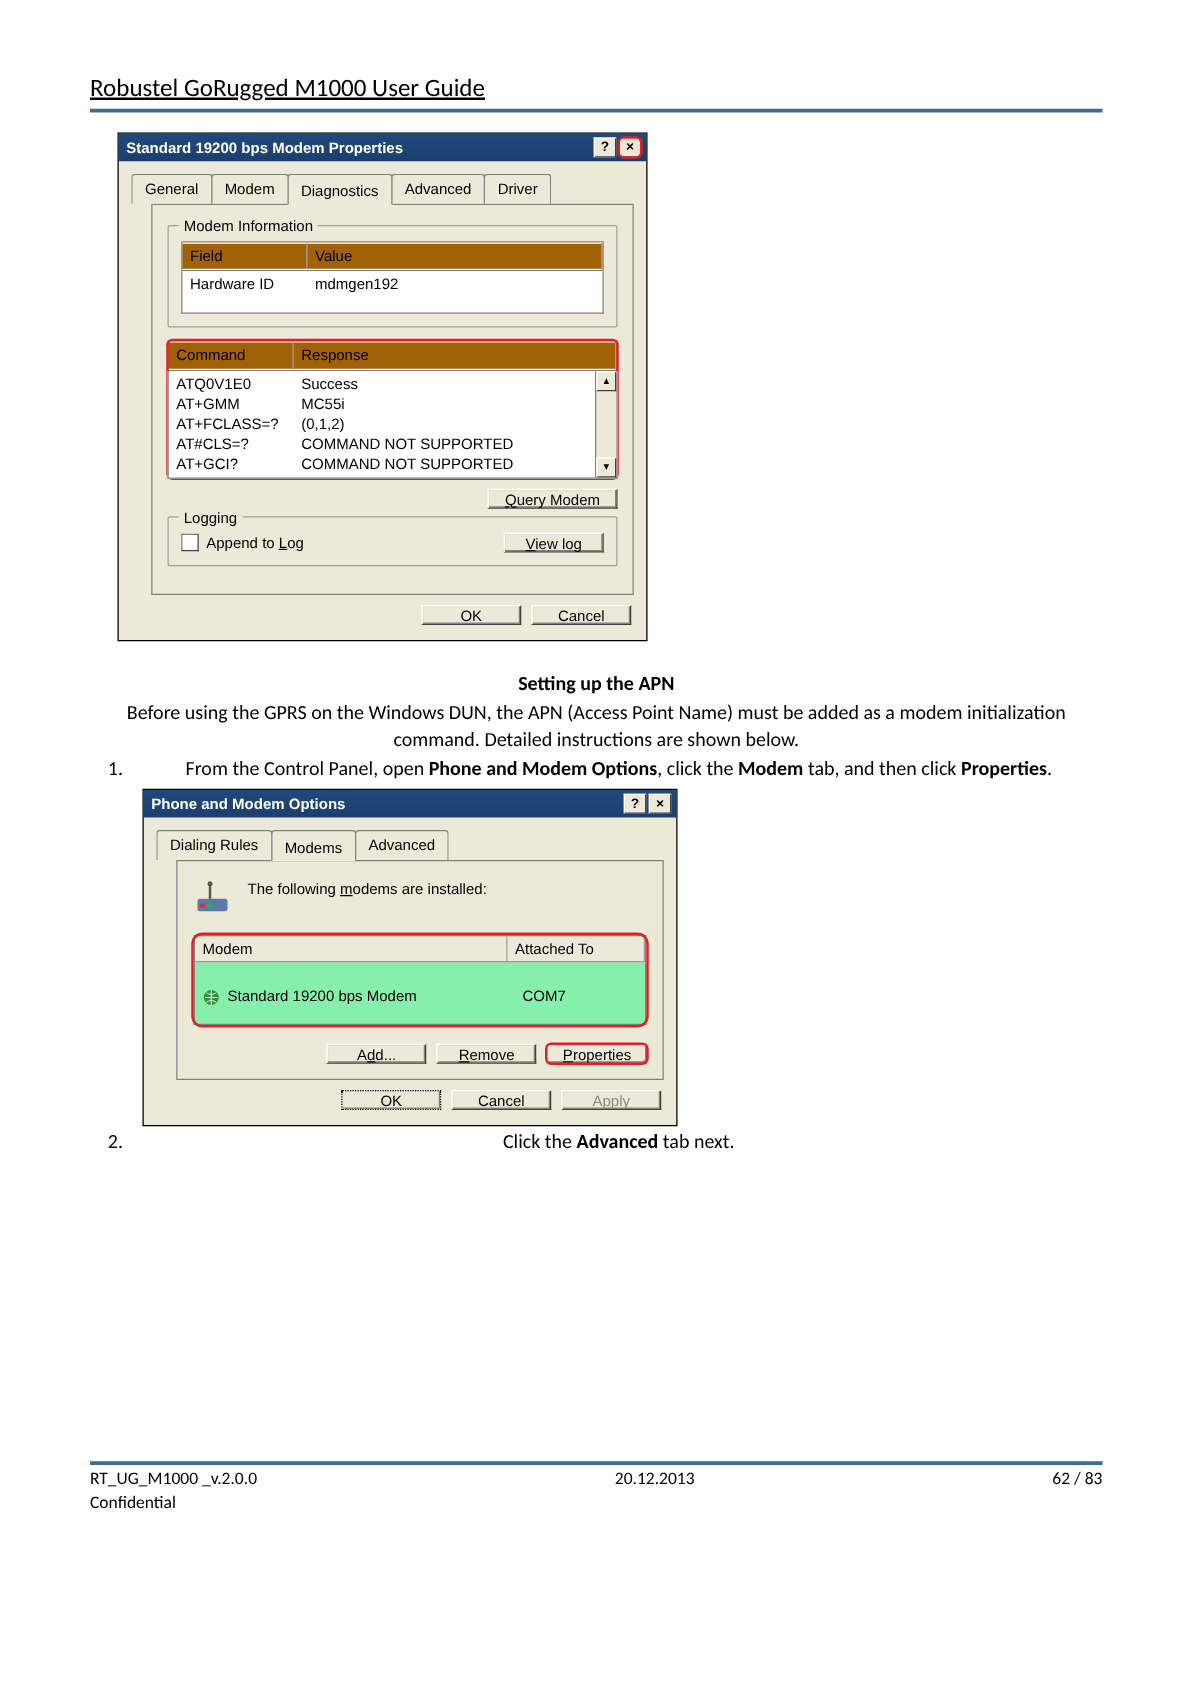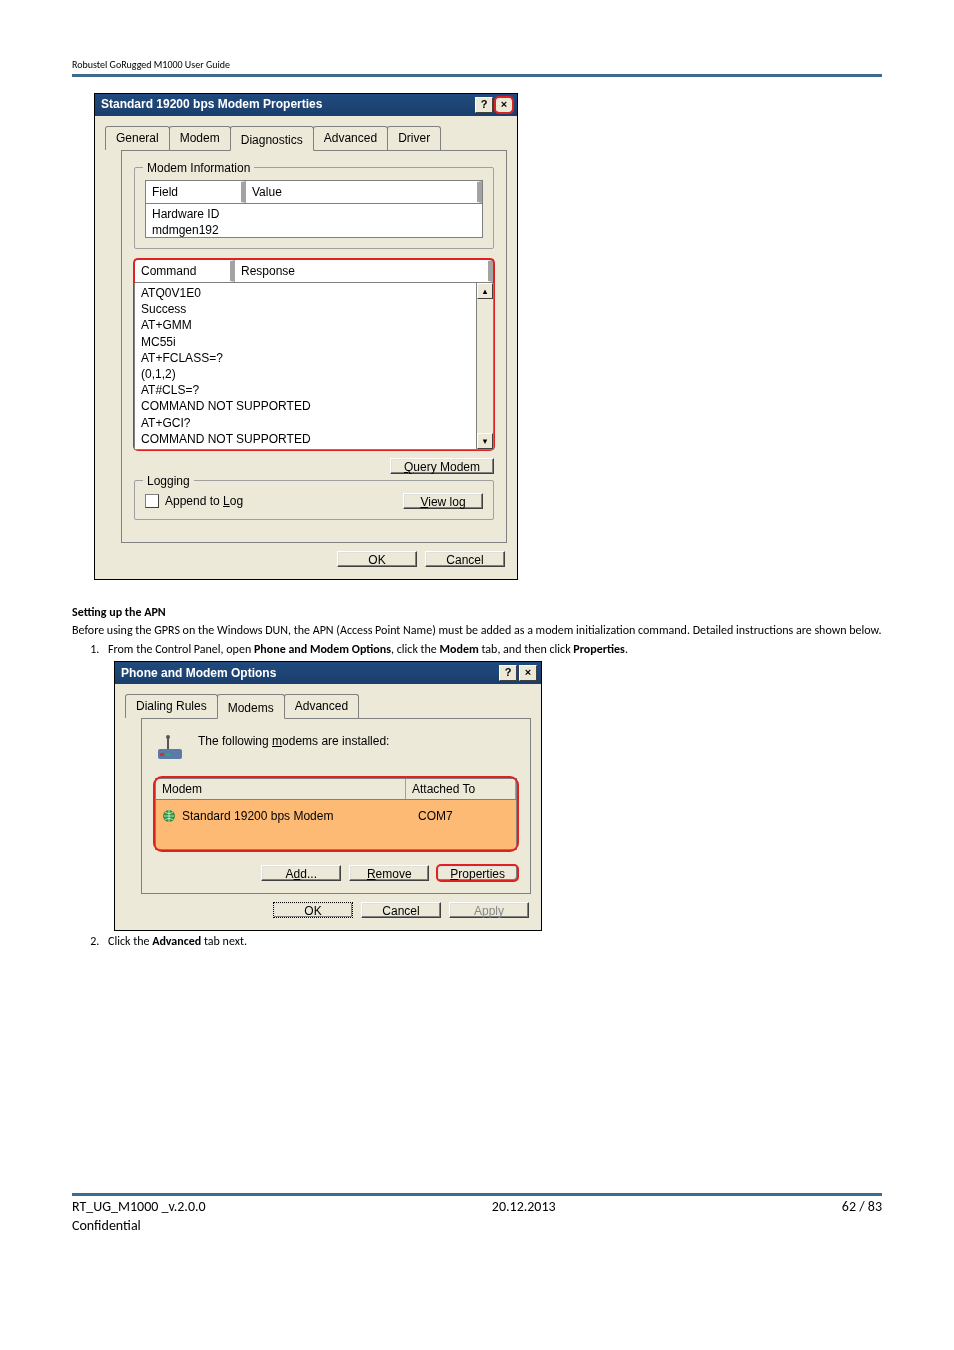--- a/index.html
+++ b/index.html
@@ -5,21 +5,21 @@
   * { box-sizing: border-box; margin: 0; padding: 0; }
   body {
     font-family: Calibri, Arial, sans-serif;
     font-size: 14.5px;
     background: #fff;
     width: 954px;
     color: #000;
     line-height: 1.35;
   }
   .page { padding: 58px 72px 0 72px; }
-  .header-text { font-size: 10px; color: #000; margin-bottom: 2px; }
+  .header-text { font-size: 20px; color: #000; margin-bottom: 2px; text-decoration: underline; }
   .hr-thick { height: 3px; background: #3d6c8f; margin: 0 0 12px 0; }
 
   .win-dialog {
     font-family: Tahoma, Arial, sans-serif;
     font-size: 12px;
     border: 1px solid #000;
     background: #ece9d8;
     width: 424px;
     margin: 16px 0 0 22px;
     box-shadow: none;
@@ -90,33 +90,33 @@
     font-size: 12px;
   }
   .list-head {
     display: flex;
     background: #ece9d8;
     border: 1px solid #808080;
     font-size: 12px;
   }
   .list-head .col {
     padding: 2px 6px;
-    border-right: 5px solid #a3a3a3;
-    background: #ffffff;
+    border-right: 1px solid #a3a3a3;
+    background: #a16207;
     border-bottom: 1px solid #fff;
     border-top: 1px solid #fff;
   }
   .list-body {
     border: 1px solid #808080;
     border-top: none;
     background: #fff;
     font-size: 12px;
     padding: 2px 0;
   }
-  .list-row { display: flex; padding: 0 0; flex-direction: column; }
+  .list-row { display: flex; padding: 0 0; }
   .list-row .c1 { width: 100px; padding: 0 6px; }
   .list-row .c2 { flex: 1; padding: 0 6px; }
   .scroll-area { position: relative; }
   .vscroll {
     position: absolute; right: 0; top: 0; bottom: 0;
     width: 17px;
     background: #ece9d8;
     border-left: 1px solid #808080;
     display:flex; flex-direction:column; justify-content:space-between;
   }
@@ -144,43 +144,43 @@
   .red-outline { outline: 2px solid #d22; outline-offset: -1px; border-radius: 4px; }
   .chk-row { display:flex; align-items:center; gap:6px; }
   .chk {
     width:14px; height:14px; border:1px solid #404040;
     border-top-color:#808080; border-left-color:#808080;
     background:#fff;
   }
   .underline-accel { text-decoration: underline; }
 
   .body-text { margin: 24px 0 0 0; }
-  .body-text p, .body-text li { font-size: 12px; margin-bottom: 2px; }
+  .body-text p, .body-text li { font-size: 16px; margin-bottom: 2px; text-align: center; }
   .body-text strong { font-weight: bold; }
   ol.steps { list-style: decimal; padding-left: 30px; }
   ol.steps li { margin-top: 2px; padding-left: 6px; }
 
   .win-dialog.small { width: 428px; margin: 4px 0 0 42px; }
 
   .modem-list-header {
     display: flex;
     border: 1px solid #808080;
     background: #ece9d8;
   }
   .modem-list-header .mcol {
     padding: 2px 6px;
     font-size: 12px;
     border-right: 1px solid #a0a0a0;
   }
   .modem-list-body {
     border: 1px solid #808080;
     border-top: none;
-    background: #fdba74;
+    background: #86efac;
     height: 50px;
-    padding: 8px 6px;
+    padding: 19px 6px;
   }
   .modem-row { display:flex; align-items:center; gap:6px; font-size:12px;}
   .globe-icon { width:14px; height:14px; }
 
   .dotted-default {
     border: 1px dotted #000;
   }
 
   .footer {
     margin-top: 244px;

